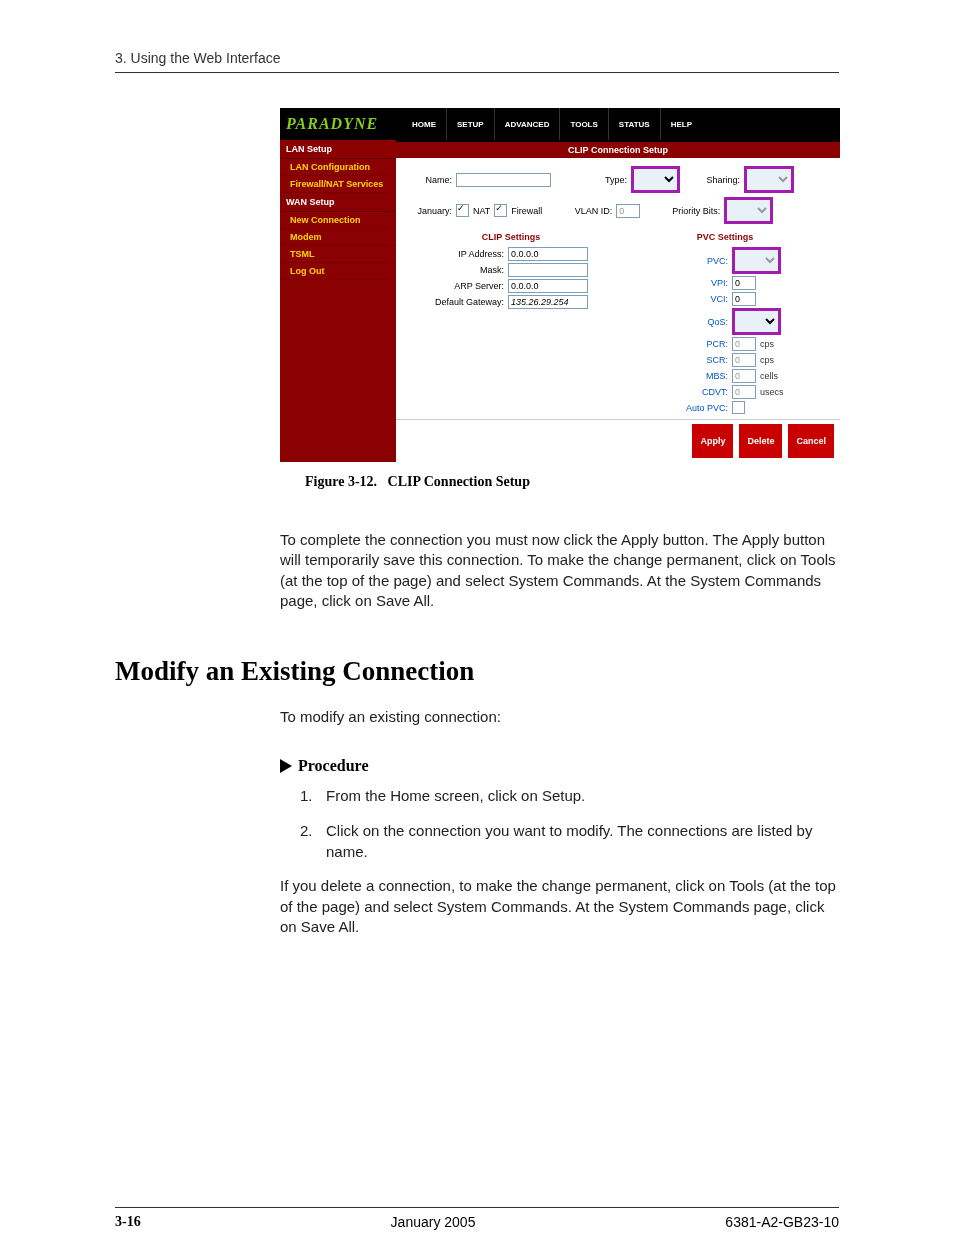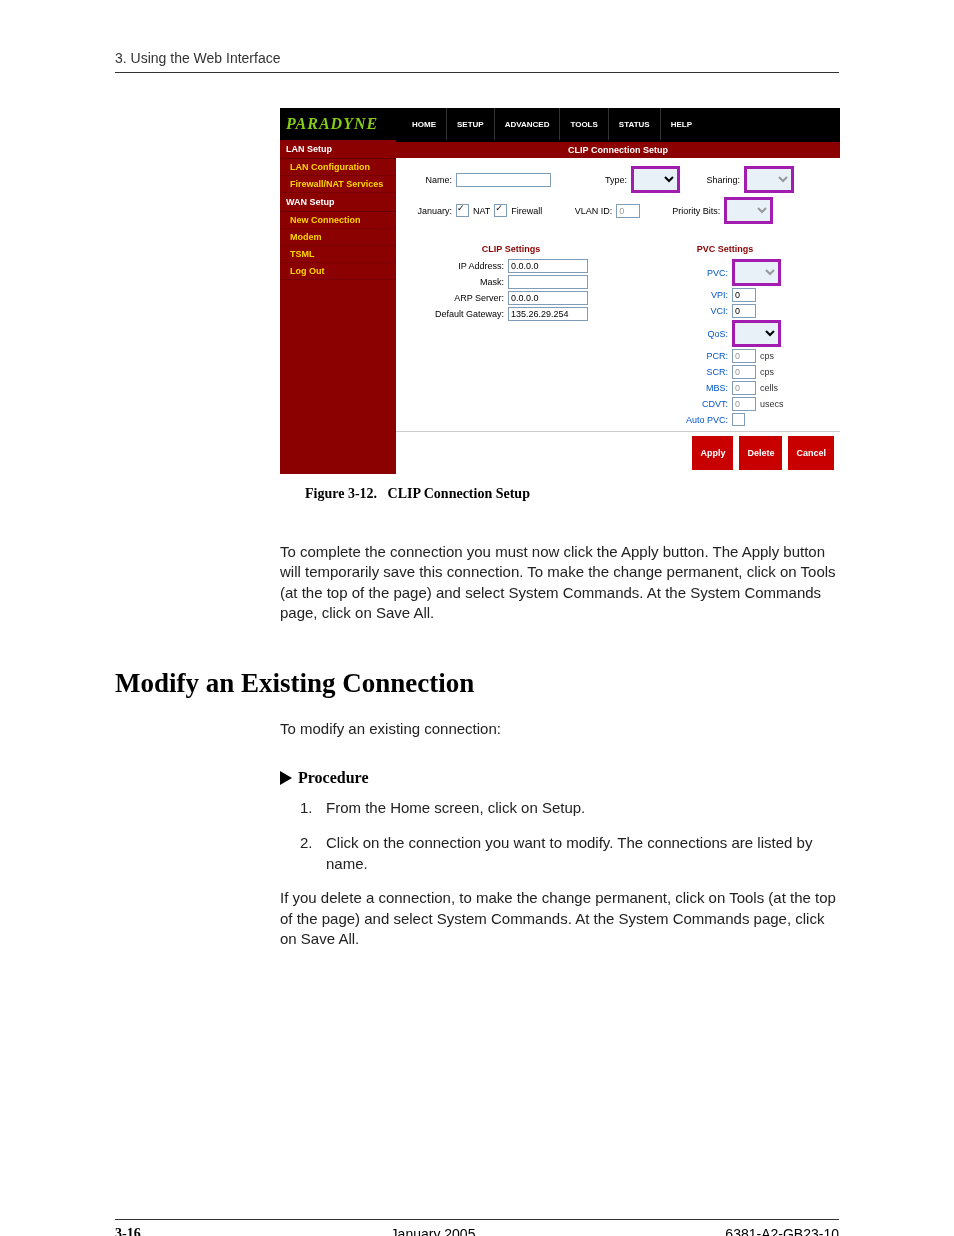--- a/index.html
+++ b/index.html
@@ -134,21 +134,21 @@
     }
     .chk.checked::after {
       content: "✓";
       position: absolute;
       left: 0; top: -2px;
       font-size: 9px;
       color: #000;
     }
     .two-col {
       display: flex;
-      margin-top: 16px;
+      margin-top: 4px;
     }
     .col { flex: 1; }
     .sub-head {
       color: #8B0000;
       font-weight: bold;
       font-size: 9px;
       text-align: center;
       padding: 4px;
     }
     .field-row {
@@ -302,21 +302,21 @@
               <div class="field-row">
                   <span class="lab">Mask:</span>
                   <input class="inp" style="width: 80px;" value="">
                 </div>
               <div class="field-row">
                   <span class="lab">ARP Server:</span>
                   <input class="inp" style="width: 80px;" value="0.0.0.0">
                 </div>
               <div class="field-row">
                   <span class="lab">Default Gateway:</span>
-                  <input class="inp" style="width: 80px;" value="135.26.29.254">
+                  <input class="inp" style="width: 80px; font-style: italic;" value="135.26.29.254">
                 </div>
             </div>
             <div class="col right">
               <div class="sub-head">PVC Settings</div>
               <div class="field-row">
                   <span class="lab">PVC:</span>
                   <select class="sel disabled-sel" style="width:42px"><option>New</option></select>
                 </div>
               <div class="field-row">
                   <span class="lab">VPI:</span>

